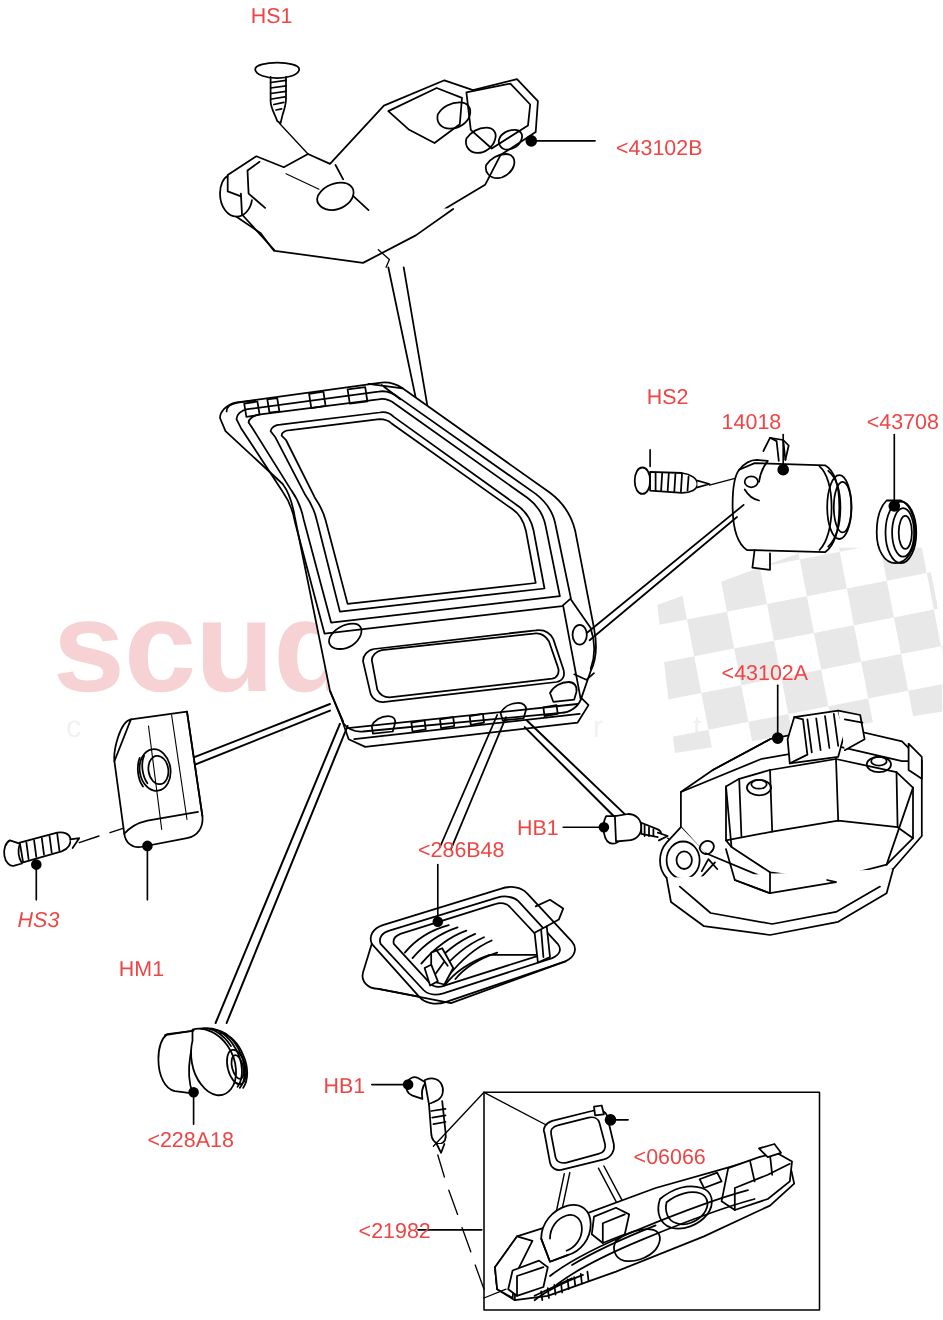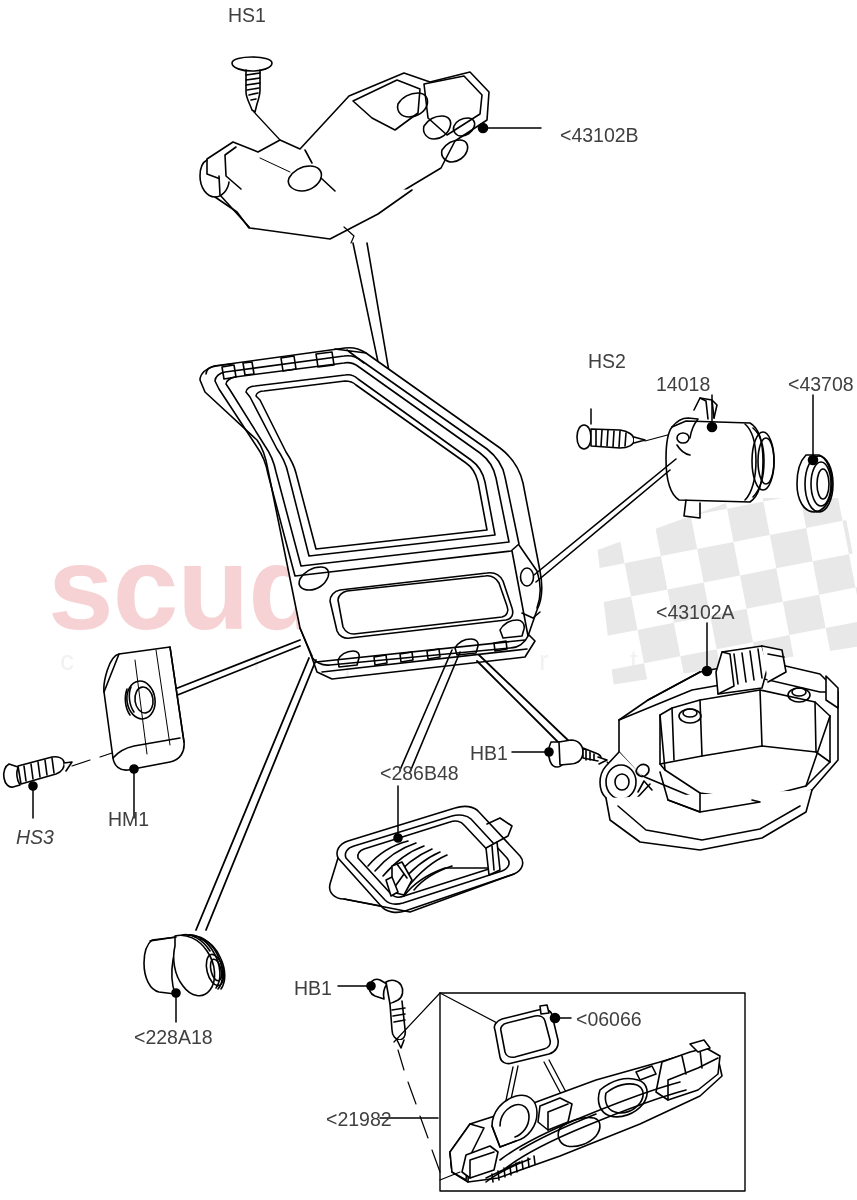--- a/index.html
+++ b/index.html
@@ -47,21 +47,21 @@
   
   .art{
     position:absolute;
     left:0; top:0;
     width:857px; height:1200px;
     z-index:3;
   }
   
   .lbl{
     position:absolute;
-    color:#404040;
+    color:#ef4444;
     font-size:19.5px;
     font-family:"Liberation Sans", sans-serif;
     white-space:nowrap;
     z-index:6;
     letter-spacing:0px;
   }
 </style>
 </head>
 <body>
 
@@ -461,19 +461,19 @@
 
   <div class="lbl" style="left:228px; top:4px;">HS1</div>
   <div class="lbl" style="left:560px; top:124px;">&lt;43102B</div>
   <div class="lbl" style="left:588px; top:350px;">HS2</div>
   <div class="lbl" style="left:656px; top:373px;">14018</div>
   <div class="lbl" style="left:788px; top:373px;">&lt;43708</div>
   <div class="lbl" style="left:656px; top:601px;">&lt;43102A</div>
   <div class="lbl" style="left:470px; top:742px;">HB1</div>
   <div class="lbl" style="left:356px; top:762px;margin-left:24px;">&lt;286B48</div>
   <div class="lbl" style="left:16px;  top:826px;font-style:italic;">HS3</div>
-  <div class="lbl" style="left:108px; top:808px;">HM1</div>
+  <div class="lbl" style="left:108px; top:870px;">HM1</div>
   <div class="lbl" style="left:134px; top:1026px;">&lt;228A18</div>
   <div class="lbl" style="left:294px; top:977px;">HB1</div>
-  <div class="lbl" style="left:576px; top:1008px;">&lt;06066</div>
+  <div class="lbl" style="left:576px; top:1041px;">&lt;06066</div>
   <div class="lbl" style="left:326px; top:1108px;">&lt;21982</div>
 
 </div>
 
 </body></html>

